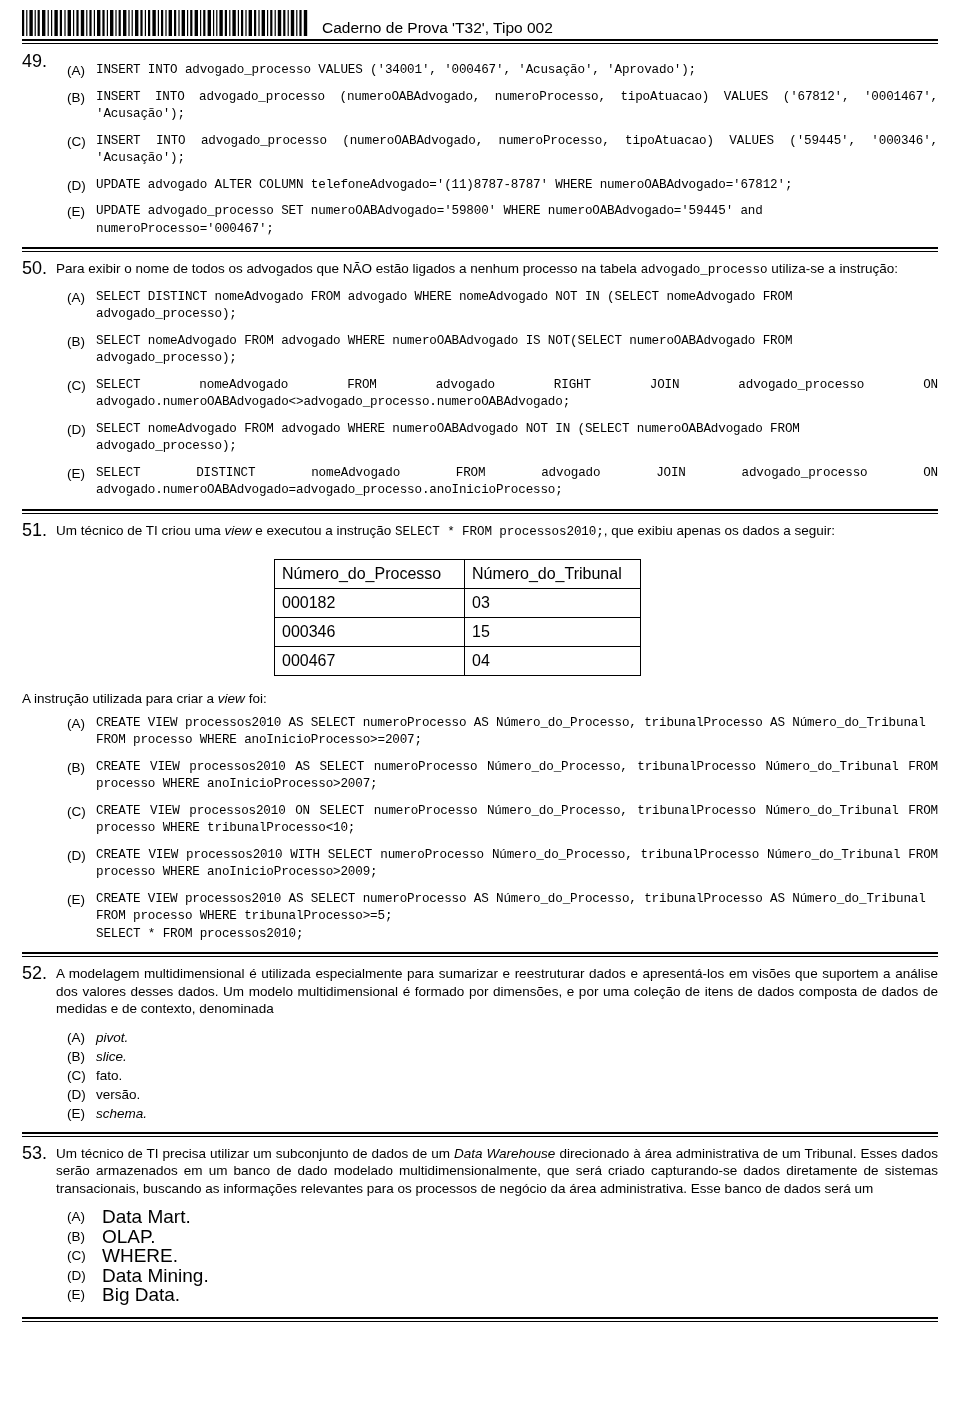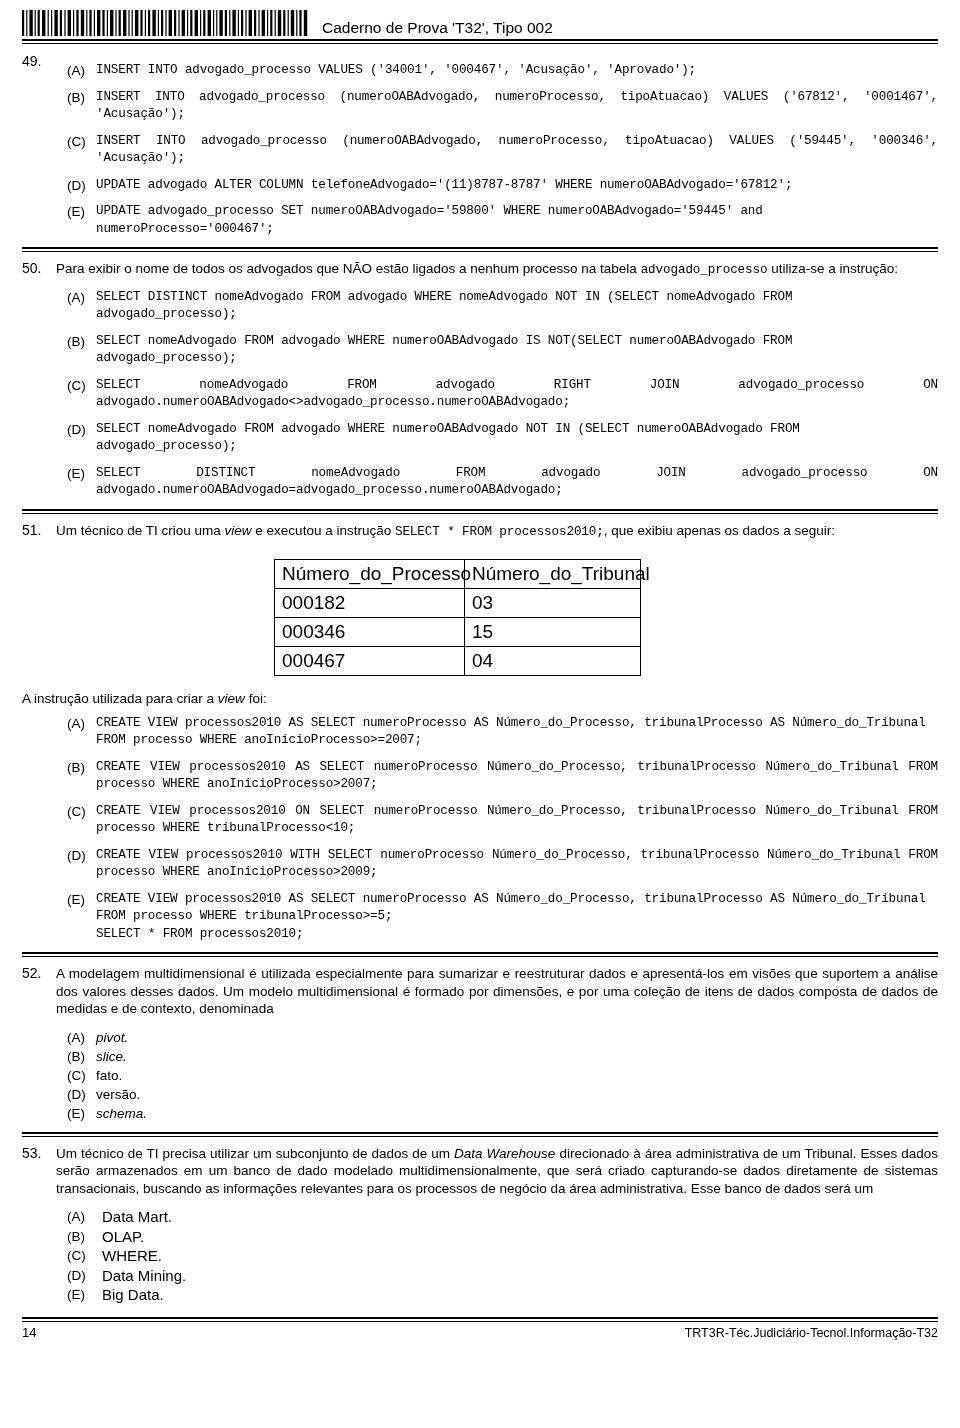--- a/index.html
+++ b/index.html
@@ -61,21 +61,21 @@
 
   
   .question {
     display: flex;
     align-items: flex-start;
     margin-top: 9px;
   }
   .q-num {
     width: 34px;
     flex: 0 0 34px;
-    font-size: 14px;
+    font-size: 18px;
     line-height: 17px;
     font-weight: normal;
   }
   .q-body {
     flex: 1 1 auto;
     min-width: 0;
   }
   .q-stem {
     font-size: 13.5px;
     line-height: 17.5px;
@@ -104,21 +104,21 @@
     flex: 0 0 40px;
     width: 40px;
     font-size: 13.5px;
     line-height: 17.5px;
     padding-left: 11px;
     box-sizing: border-box;
   }
   .opt-text {
     flex: 1 1 auto;
     min-width: 0;
-    font-size: 15px;
+    font-size: 19px;
     line-height: 17.5px;
   }
   .opt-code {
     font-family: "Liberation Mono", "DejaVu Sans Mono", monospace;
     font-size: 12.6px;
     line-height: 17.5px;
     letter-spacing: -0.15px;
     white-space: pre-wrap;
   }
   .opt-code.just {
@@ -147,21 +147,21 @@
     justify-content: flex-start;
     padding-left: 252px;
   }
   table.result {
     border-collapse: collapse;
     table-layout: fixed;
     width: 366px;
   }
   table.result td, table.result th {
     border: 1px solid #000;
-    font-size: 19px;
+    font-size: 16px;
     font-weight: normal;
     text-align: left;
     padding: 4px 7px 5px 7px;
     height: 19px;
     line-height: 15px;
   }
   table.result col.c1 { width: 190px; }
   table.result col.c2 { width: 176px; }
 
   .after-table {
@@ -314,21 +314,21 @@
         <div class="opt">
           <div class="opt-label">(C)</div>
           <div class="opt-text opt-code just">SELECT nomeAdvogado FROM advogado RIGHT JOIN advogado_processo ON advogado.numeroOABAdvogado&lt;&gt;advogado_processo.numeroOABAdvogado;</div>
         </div>
         <div class="opt">
           <div class="opt-label">(D)</div>
           <div class="opt-text opt-code">SELECT nomeAdvogado FROM advogado WHERE numeroOABAdvogado NOT IN (SELECT numeroOABAdvogado FROM advogado_processo);</div>
         </div>
         <div class="opt">
           <div class="opt-label">(E)</div>
-          <div class="opt-text opt-code just">SELECT DISTINCT nomeAdvogado FROM advogado JOIN advogado_processo ON advogado.numeroOABAdvogado=advogado_processo.numeroOABAdvogado;</div>
+          <div class="opt-text opt-code just">SELECT DISTINCT nomeAdvogado FROM advogado JOIN advogado_processo ON advogado.numeroOABAdvogado=advogado_processo.anoInicioProcesso;</div>
         </div>
       </div>
     </div>
   </div>
 
   <div class="rule"></div>
 
   <div class="question" style="margin-top:4px;">
     <div class="q-num">51.</div>
     <div class="q-body">
@@ -447,18 +447,14 @@
         </div>
         <div class="opt">
           <div class="opt-label">(E)</div>
           <div class="opt-text">Big Data.</div>
         </div>
       </div>
     </div>
   </div>
 
   <div class="footer-rule"></div>
-  <div class="footer">
-    <div>14</div>
-    <div class="footer-right">TRT3R-Téc.Judiciário-Tecnol.Informação-T32</div>
-  </div>
 
 </div>
 
 </body></html>

